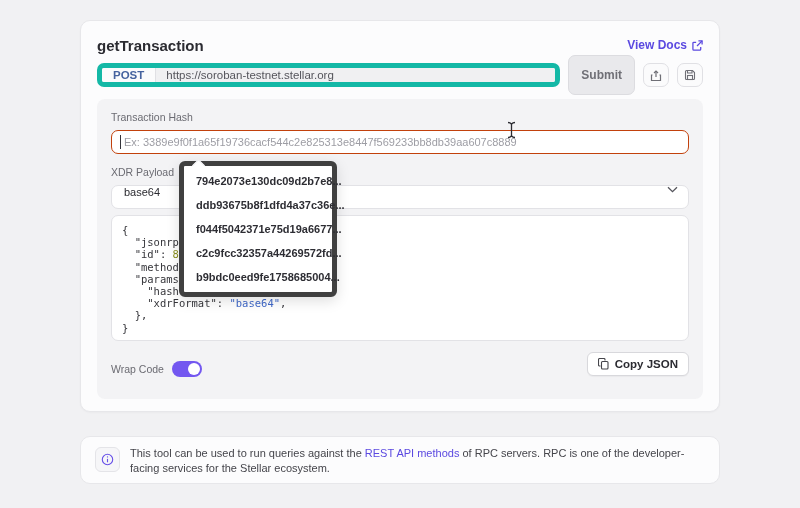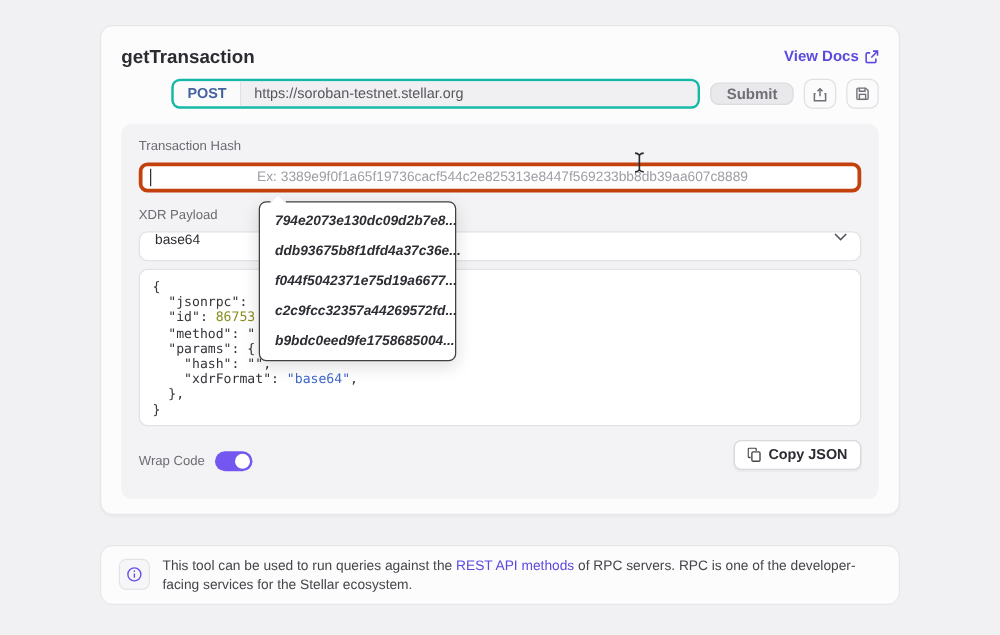--- a/index.html
+++ b/index.html
@@ -23,66 +23,66 @@
   .card-title { font-size:15px; font-weight:700; color:#2b2b31; }
   .view-docs {
     display:flex; align-items:center; gap:5px; cursor:pointer;
     color:#5b49e0; font-size:12px; font-weight:700; text-decoration:none;
   }
 
   
   .request-row { display:flex; align-items:center; gap:8px; margin-top:8px; height:24px; }
   .url-group {
     flex:1; display:flex; align-items:stretch; height:24px;
-    border:2px solid #14b8a6; border-radius:7px; overflow:hidden; background:#f0f0f2;margin-left:40px;
+    border:5px solid #14b8a6; border-radius:7px; overflow:hidden; background:#f0f0f2;
   }
   .post-badge {
     display:flex; align-items:center; padding:0 11px;
     background:#fbfbfc; border-right:1px solid #e0e0e4;
     color:#46639f; font-size:11.5px; font-weight:700;
   }
   .url-input {
     flex:1; border:none; outline:none; background:#f0f0f2;
     font-family:"Liberation Sans", sans-serif;
     font-size:11.5px; color:#55555c; padding:0 10px;
   }
   .submit-btn {
-    height:18px; padding:0 12px; border:1px solid #dcdce0; border-radius:7px;
+    height:40px; padding:0 12px; border:1px solid #dcdce0; border-radius:7px;
     background:#e9e9ec; color:#6f6f76; font-size:12px; font-weight:600;
     font-family:"Liberation Sans", sans-serif; cursor:pointer;
   }
   .icon-btn {
     width:26px; height:24px; border:1px solid #e0e0e4; border-radius:7px;
     background:#fbfbfc; display:flex; align-items:center; justify-content:center;
     color:#6f6f76; cursor:pointer;
   }
 
   
   .form-section {
     margin-top:12px; height:300px;
     background:#f3f3f5; border-radius:8px; padding:12px 14px;
     position:relative;
   }
   .field-label { display:block; font-size:10.5px; color:#6b6b72; line-height:13px; }
   .hash-wrap { position:relative; margin-top:6px; }
   .text-input {
-    width:100%; height:24px; border:3px solid #c2410c; border-radius:7px;
+    width:100%; height:24px; border:1px solid #c2410c; border-radius:7px;
     background:#ffffff; padding:0 8px 0 12px; outline:none;
-    font-family:"Liberation Sans", sans-serif; font-size:11px; color:#2b2b31;text-align:center;
+    font-family:"Liberation Sans", sans-serif; font-size:11px; color:#2b2b31;
   }
   .text-input::placeholder { color:#9d9da4; }
   .input-caret {
     position:absolute; left:9px; top:5px; width:1px; height:14px; background:#33333a;
   }
 
   
   .dropdown {
-    position:absolute; left:96px; top:31px; width:158px;
-    background:#ffffff; border:1px solid #404040; border-radius:6px;
-    box-shadow:0 4px 14px rgba(0,0,0,0.13); z-index:20;font-style:italic;
+    position:absolute; left:68px; top:31px; width:158px;
+    background:#ffffff; border:5px solid #404040; border-radius:6px;
+    box-shadow:0 4px 14px rgba(0,0,0,0.13); z-index:20;
   }
   .dropdown-arrow {
     position:absolute; top:-5px; left:10px; width:9px; height:9px;
     background:#ffffff; transform:rotate(45deg);
     border-left:1px solid #ececef; border-top:1px solid #ececef;
   }
   .dropdown ul { list-style:none; padding:3px 0; }
   .dropdown li {
     height:24px; line-height:24px; padding:0 12px;
     font-size:11px; font-weight:600; color:#2d2d33; cursor:pointer; white-space:nowrap;

